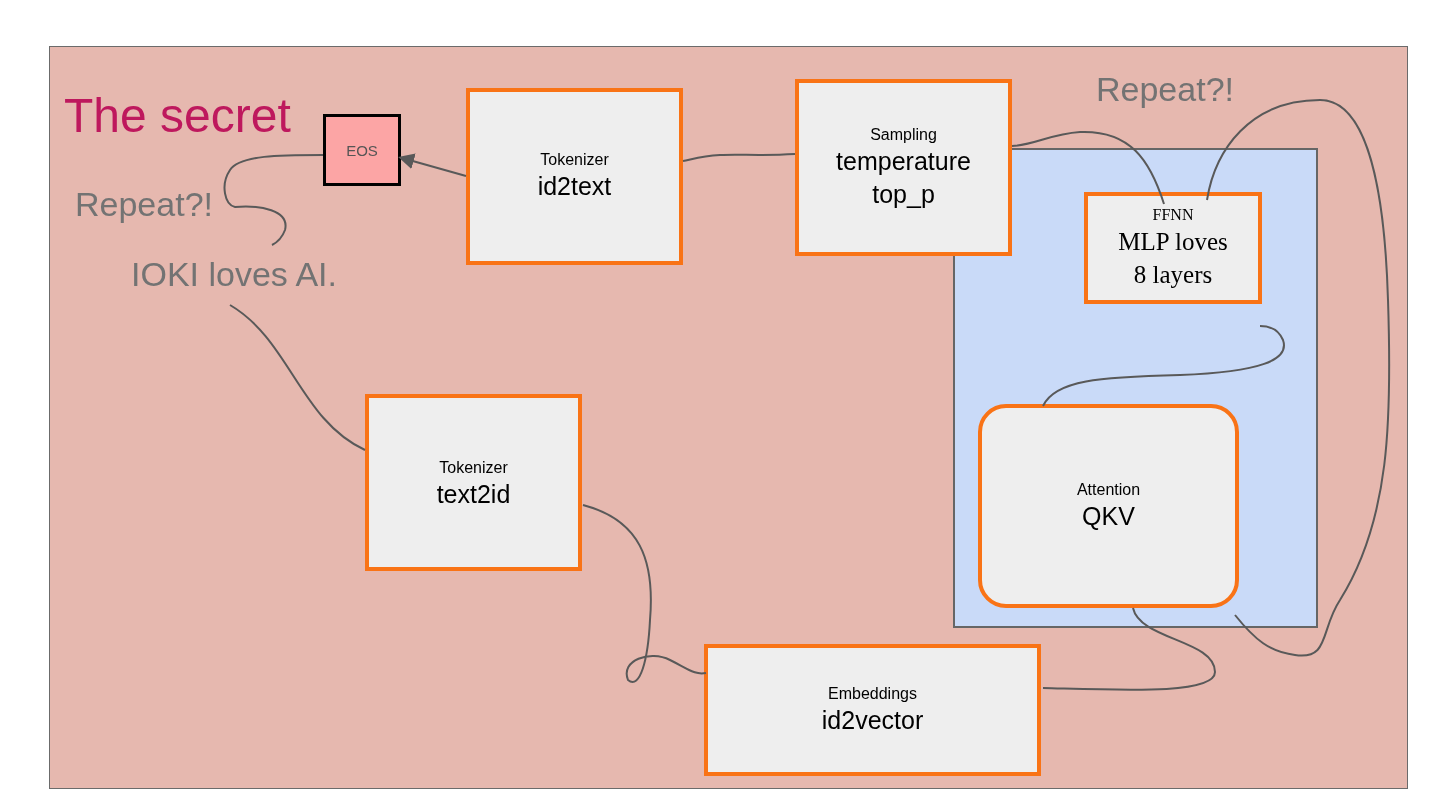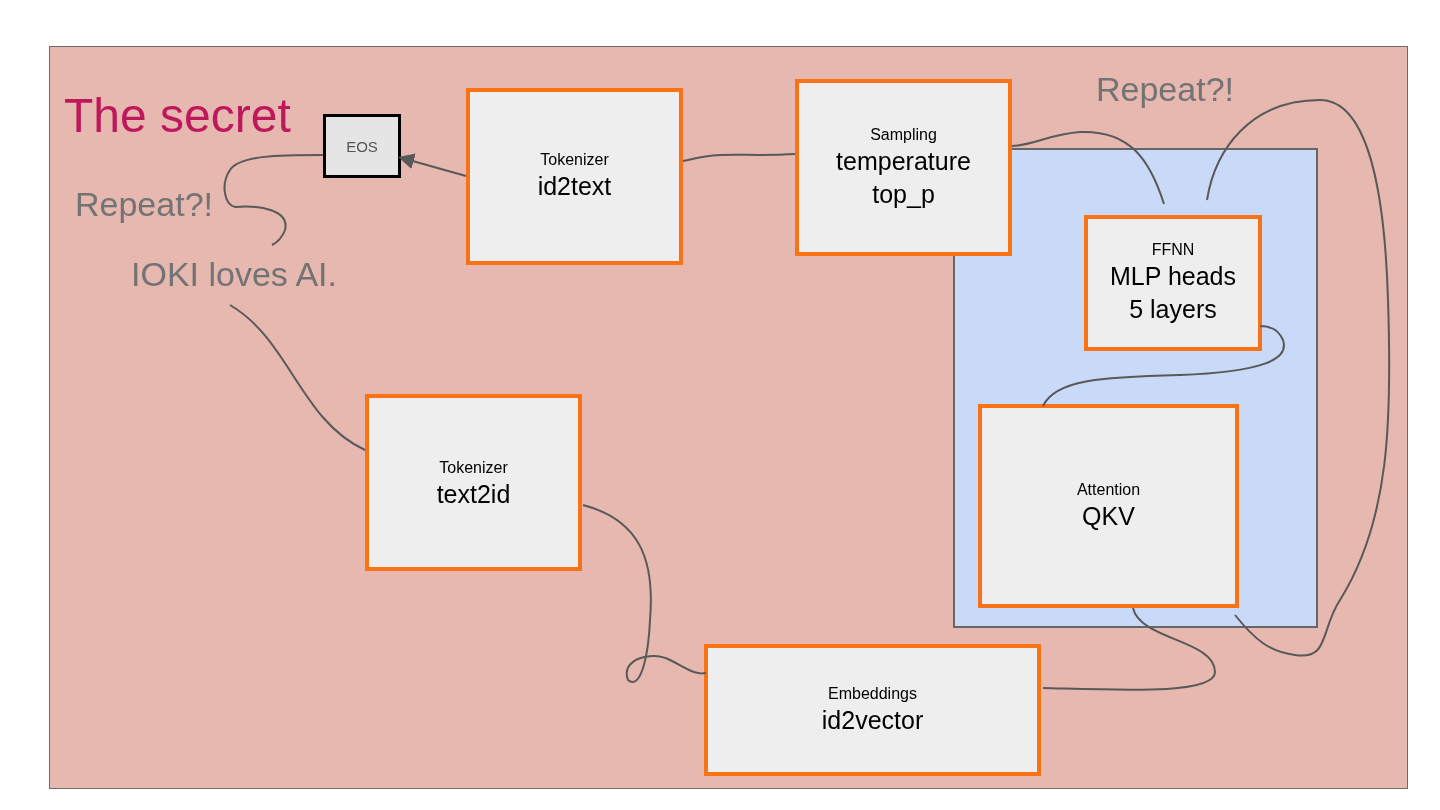--- a/index.html
+++ b/index.html
@@ -17,22 +17,22 @@
     box-sizing: border-box; display: flex; flex-direction: column;
     align-items: center; justify-content: center; text-align: center; color: #000;
   }
   .box .small { font-size: 16px; line-height: 20px; }
   .box .big { font-size: 25px; line-height: 33px; }
   .blue-group {
     position: absolute; left: 953px; top: 148px; width: 365px; height: 480px;
     background: #c9daf8; border: 2px solid #666666; box-sizing: border-box;
   }
   .eos {
-    position: absolute; left: 323px; top: 114px; width: 78px; height: 64px;
-    background: #e5e5e5; border: 3px solid #000; box-sizing: border-box;
+    position: absolute; left: 323px; top: 114px; width: 78px; height: 72px;
+    background: #fca5a5; border: 3px solid #000; box-sizing: border-box;
     display: flex; align-items: center; justify-content: center;
     font-size: 15px; color: #555;
   }
   .title { position: absolute; left: 64px; top: 88px; font-size: 48px; color: #be185d; line-height: 56px; }
   .note { position: absolute; color: #737373; font-size: 34px; line-height: 40px; }
   svg.wires { position: absolute; left: 0; top: 0; width: 1440px; height: 810px; pointer-events: none; }
   svg.wires path { fill: none; stroke: #595959; stroke-width: 2; }
 </style>
 </head>
 <body>
@@ -51,27 +51,27 @@
   <div class="small">Tokenizer</div>
   <div class="big">id2text</div>
 </div>
 
 <div class="box" style="left:795px;top:79px;width:217px;height:177px;">
   <div class="small">Sampling</div>
   <div class="big">temperature</div>
   <div class="big">top_p</div>
 </div>
 
-<div class="box" style="left:1084px;top:215px;width:178px;height:136px;">
+<div class="box" style="left:1084px;top:192px;width:178px;height:112px;font-family:Liberation Serif, serif;">
   <div class="small">FFNN</div>
-  <div class="big">MLP heads</div>
-  <div class="big">5 layers</div>
+  <div class="big">MLP loves</div>
+  <div class="big">8 layers</div>
 </div>
 
-<div class="box" style="left:978px;top:404px;width:261px;height:204px;">
+<div class="box" style="left:978px;top:404px;width:261px;height:204px;border-radius:28px;">
   <div class="small">Attention</div>
   <div class="big">QKV</div>
 </div>
 
 <div class="box" style="left:365px;top:394px;width:217px;height:177px;justify-content:flex-start;padding-top:60px;">
   <div class="small">Tokenizer</div>
   <div class="big">text2id</div>
 </div>
 
 <div class="box" style="left:704px;top:644px;width:337px;height:132px;">

